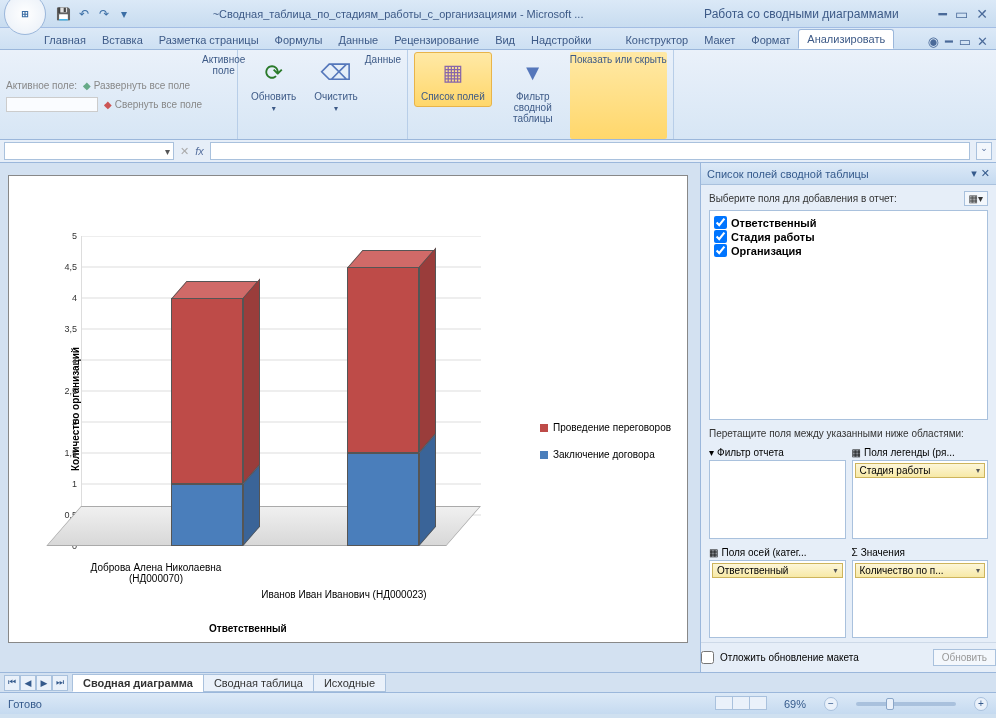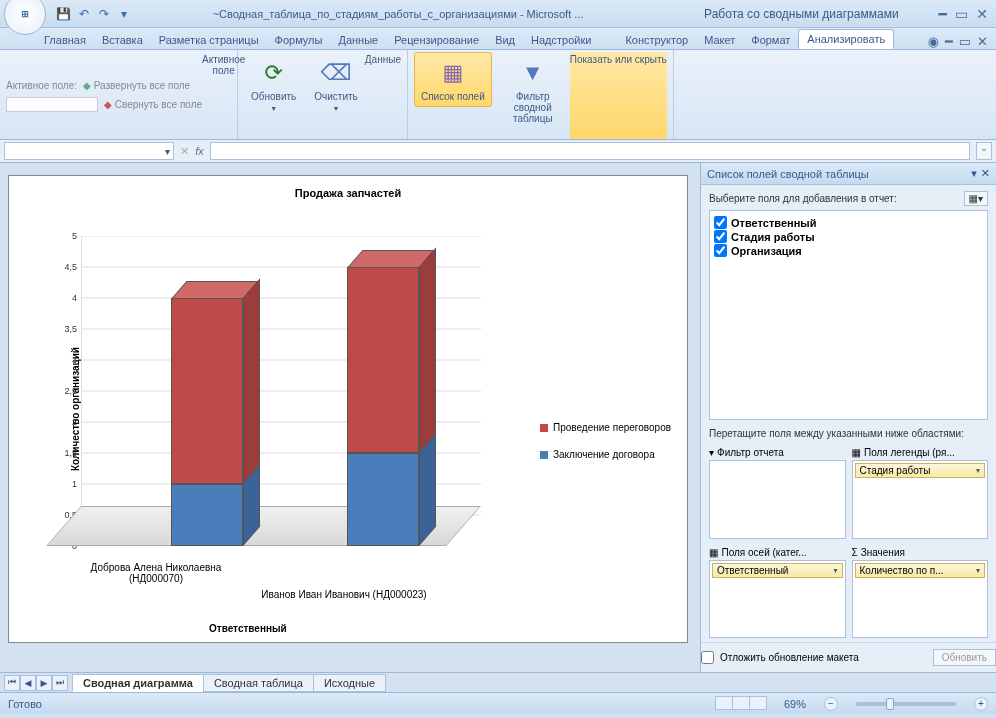--- a/index.html
+++ b/index.html
@@ -186,21 +186,20 @@
   <span style="color:#aaa">✕</span>
   <span class="fx">fx</span>
   <div class="fbar-input"></div>
   <div class="fbar-exp">⌄</div>
 </div>
 
 <div class="main">
   <div class="chart-wrap">
     <div class="chart-canvas">
       <div class="chart-title">
-        <div>Продажа запчастей</div>
       </div>
       <div class="axis-title-y">Количество организаций</div>
 
       <div class="plot">
 
         <div class="ytick" style="bottom:0%">0</div>
         <div class="ytick" style="bottom:10%">0,5</div>
         <div class="ytick" style="bottom:20%">1</div>
         <div class="ytick" style="bottom:30%">1,5</div>
         <div class="ytick" style="bottom:40%">2</div>

